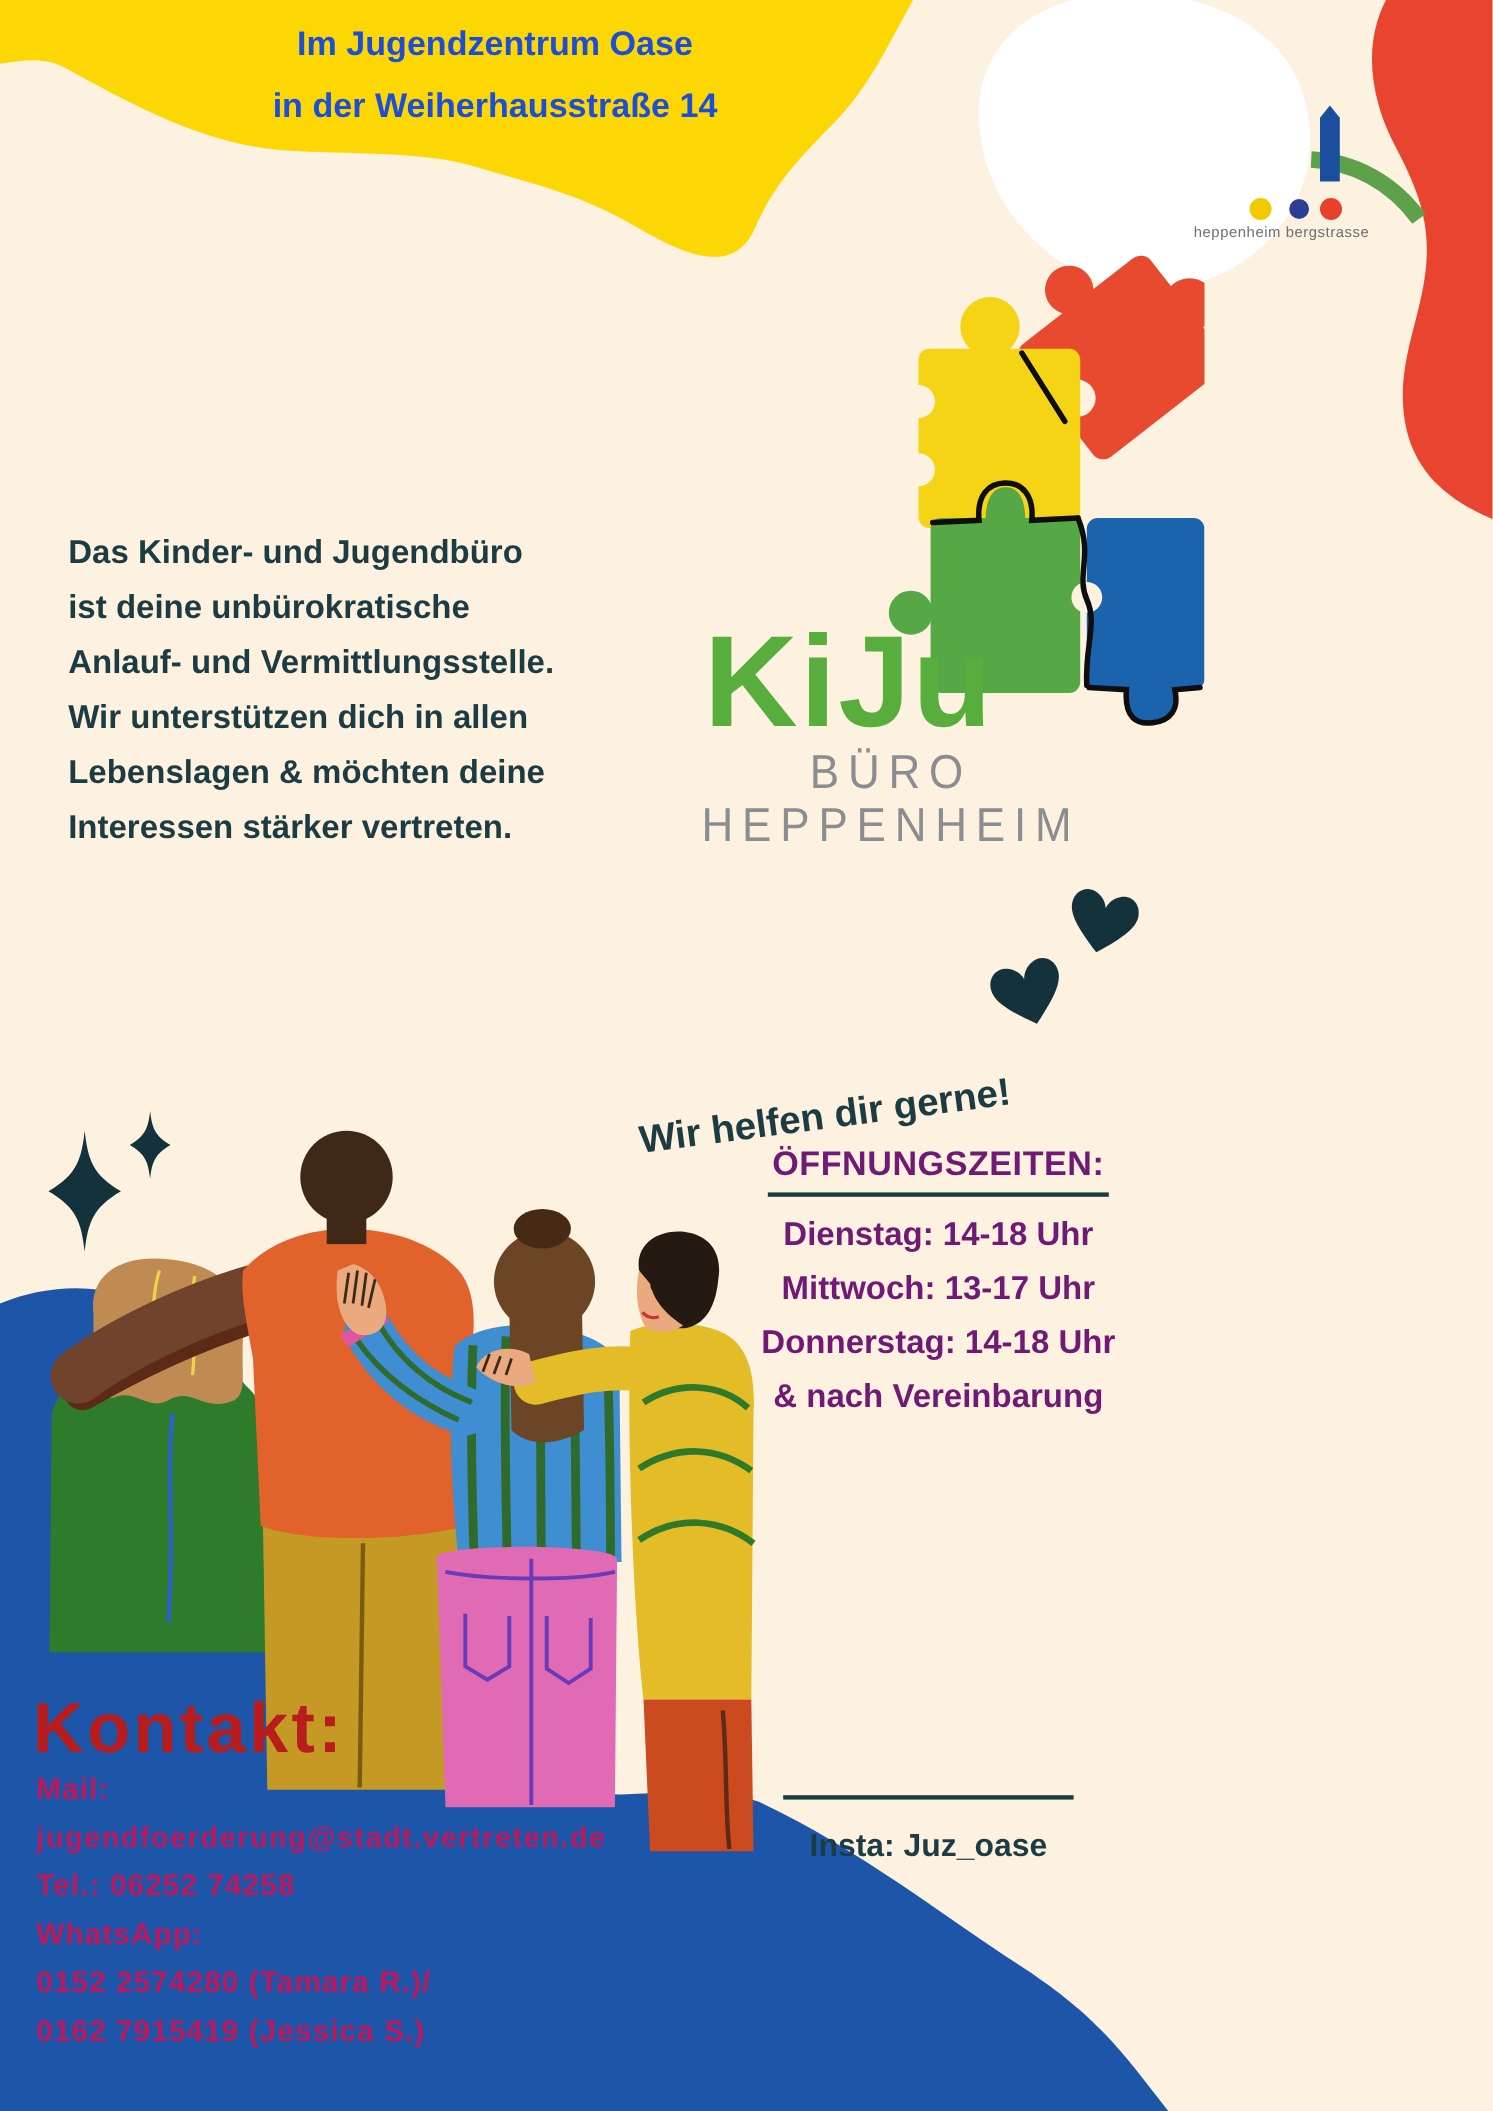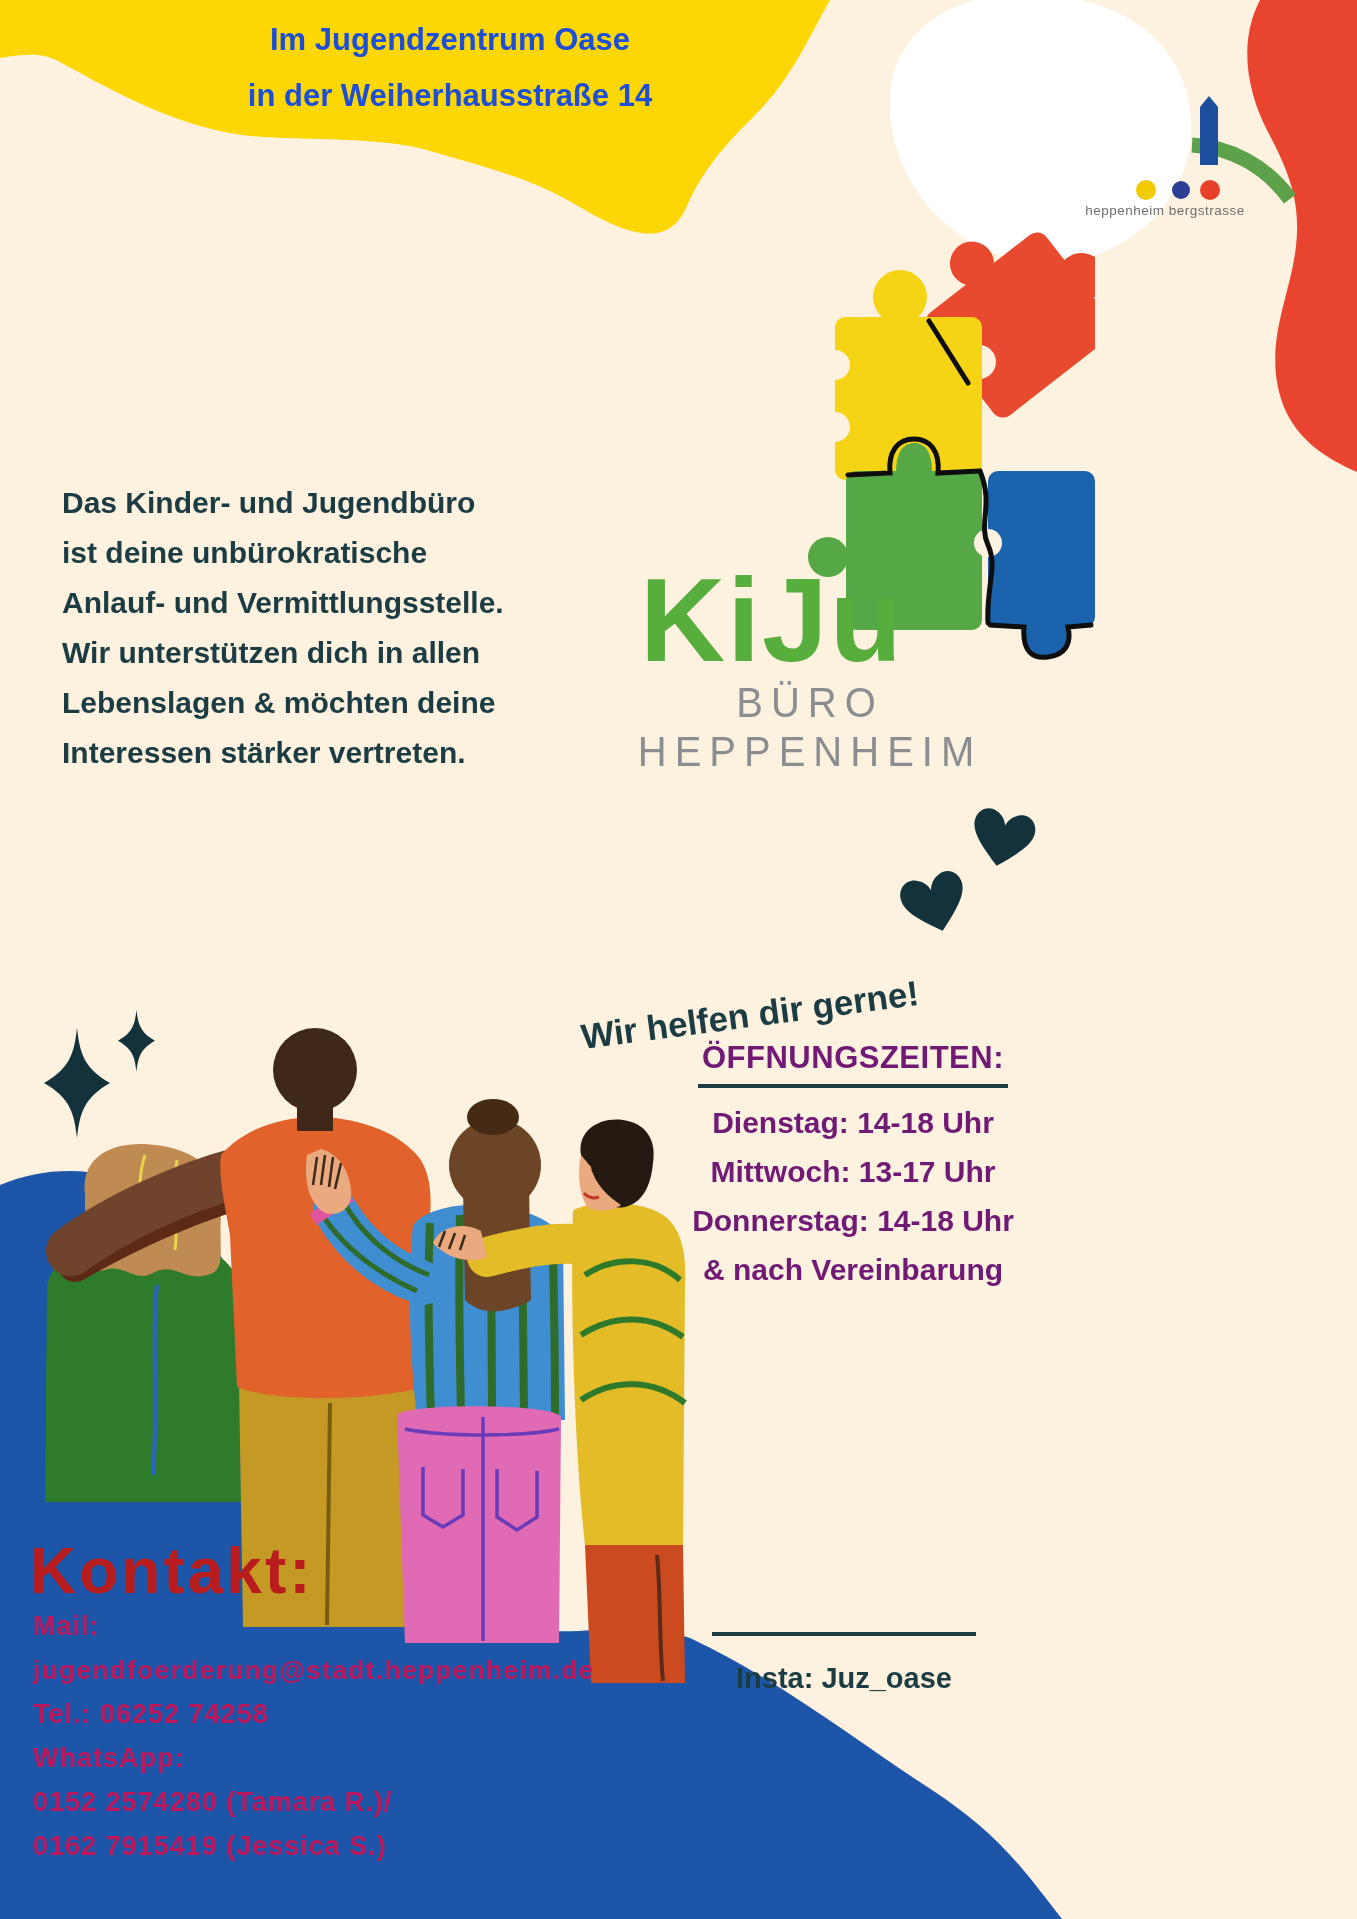--- a/index.html
+++ b/index.html
@@ -260,20 +260,20 @@
     <div class="hours-line">Donnerstag: 14-18 Uhr</div>
     <div class="hours-line">&amp; nach Vereinbarung</div>
   </div>
 
   <div class="abs insta-divider"></div>
   <div class="abs insta">Insta: Juz_oase</div>
 
   <div class="abs contact-title">Kontakt:</div>
   <div class="abs contact">
     <div>Mail:</div>
-    <div class="email">jugendfoerderung@stadt.heppenheim.de</div>
+    <div class="email">jugendfoerderung@stadt.vertreten.de</div>
     <div>Tel.: 06252 74258</div>
     <div>WhatsApp:</div>
     <div>0152 2574280 (Tamara R.)/</div>
     <div>0162 7915419 (Jessica S.)</div>
   </div>
 
 </div>
 
 </body></html>

